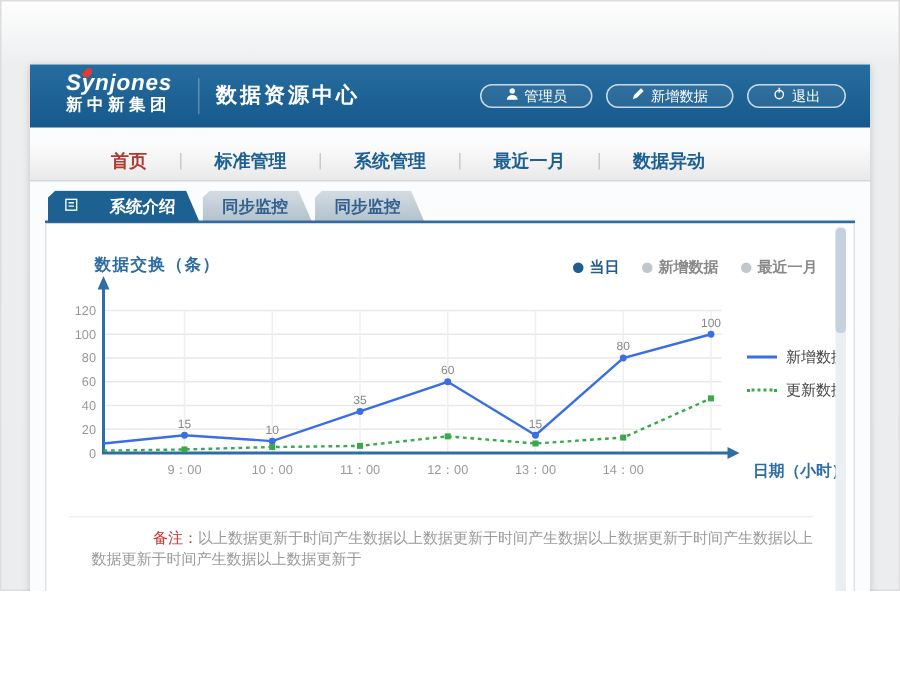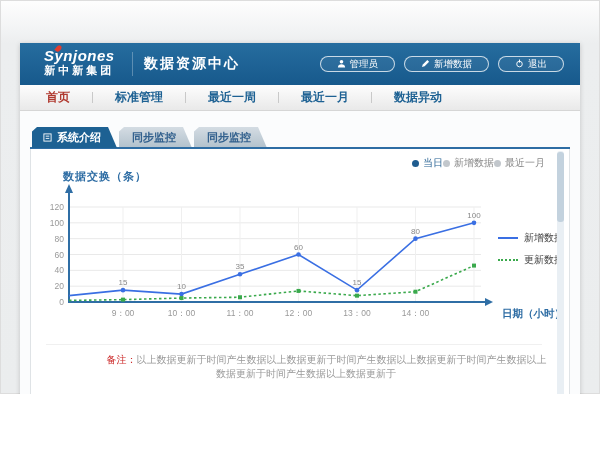--- a/index.html
+++ b/index.html
@@ -1,21 +1,21 @@
 <!DOCTYPE html>
 <html><head>
 <meta charset="utf-8">
 <style>
   * { margin:0; padding:0; box-sizing:border-box; }
   html,body { width:600px; height:450px; }
   body { font-family:"Liberation Sans","DejaVu Sans",sans-serif; }
 
   .stage { position:relative; width:600px; height:394px; overflow:hidden;
     background:linear-gradient(180deg,#fefefe 0,#f3f4f5 28px,#eceeef 43px,#ebedee 100%);
-    box-shadow:inset 0 0 0 1px #dddddd;text-align:center; }
+    box-shadow:inset 0 0 0 1px #dddddd; }
 
   .window { position:absolute; left:20px; top:43px; width:560px; height:377px;
     background:#fbfcfd; box-shadow:0 1px 5px rgba(0,0,0,.18); }
 
   
   .header { position:absolute; left:0; top:0; width:100%; height:42px;
     background:linear-gradient(180deg,#266d9f,#17598c); }
   .logo { position:absolute; left:24px; top:5px; color:#fff; line-height:1.05; }
   .logo-en { font-size:15px; font-weight:bold; font-style:italic; letter-spacing:.5px; position:relative; }
   .logo-flame { position:absolute; left:12px; top:-3px; width:5px; height:7px; background:#e23c2e;
@@ -23,41 +23,41 @@
   .logo-cn { font-size:11px; font-weight:bold; letter-spacing:3px; margin-top:1px; }
   .vsep { position:absolute; left:112px; top:9px; bottom:9px; width:1px; background:rgba(255,255,255,.28); }
   .app-title { position:absolute; left:124px; top:0; height:42px; display:flex; align-items:center;
     color:#fff; font-size:14px; font-weight:bold; letter-spacing:2px; }
   .user-actions { position:absolute; right:16px; top:0; height:42px; display:flex; align-items:center; gap:9px; }
   .pill { display:flex; align-items:center; gap:4px; height:16px; padding:0 16px;
     border:1px solid rgba(255,255,255,.75); border-radius:9px; color:#fff; font-size:9.5px;
     background:rgba(255,255,255,.06); cursor:pointer; white-space:nowrap; }
 
   
-  .nav { position:absolute; left:0; top:42px; width:100%; height:26px;
+  .nav { position:absolute; left:0; top:52px; width:100%; height:26px;
     background:linear-gradient(180deg,#fdfdfd,#e9e9e9); border-bottom:1px solid #d6d6d6;
-    display:flex; align-items:center; padding-left:4px; }
+    display:flex; align-items:center; padding-left:32px; }
   .nav-item { padding:0 22px; font-size:12px; font-weight:bold; color:#1d6193; cursor:pointer; }
   .nav-item.active { color:#b03a30; }
   .nav-sep { width:1px; height:11px; background:#c9c9c9; }
 
   
   .tabstrip { position:absolute; left:12px; top:84px; height:21px; display:flex; }
-  .tab { display:flex; align-items:center; gap:5px; height:21px; padding:0 16px 0 11px;
+  .tab { display:flex; align-items:center; gap:21px; height:21px; padding:0 16px 0 11px;
     font-size:11px; font-weight:bold; cursor:pointer;
     clip-path:polygon(0 100%,0 22%,5px 0,calc(100% - 9px) 0,100% 100%); }
   .tab.active { background:#1d6193; color:#fff; z-index:2; }
   .tab.inactive { background:linear-gradient(180deg,#d4dce3,#b2c1cc); color:#33618e; margin-left:2px;padding-left:13px; }
   .tab-underline { position:absolute; left:10px; top:104px; width:540px; height:2px; background:#2e6da4; }
 
   
   .panel { position:absolute; left:10px; top:106px; width:540px; height:269px;
     background:#fff; border:1px solid #dfe3e6; border-top:none; }
 
-  .periods { position:absolute; right:24px; top:7px; display:flex; gap:0; align-items:center; }
+  .periods { position:absolute; right:24px; top:22px; display:flex; gap:15px; align-items:center;font-weight:bold; }
   .period { display:flex; align-items:center; gap:4px; font-size:10px; color:#8a8a8a; cursor:pointer; }
   .period .dot { width:7px; height:7px; border-radius:50%; background:#c2c7cc; }
   .period.selected { color:#1f5c8f; }
   .period.selected .dot { background:#1f5c8f; }
 
   .y-title { position:absolute; left:32px; top:20px; font-size:11px; font-weight:bold; color:#2e6da4; letter-spacing:1px; }
   .x-title { position:absolute; left:471px; top:158px; font-size:10.5px; font-weight:bold; color:#2e6da4; }
 
   .chart-svg { position:absolute; left:10px; top:31px; }
 
@@ -118,21 +118,21 @@
           <span>退出</span>
         </div>
       </div>
     </div>
 
     <div class="nav">
       <div class="nav-item active">首页</div>
       <div class="nav-sep"></div>
       <div class="nav-item">标准管理</div>
       <div class="nav-sep"></div>
-      <div class="nav-item">最近一周</div>
+      <div class="nav-item">系统管理</div>
       <div class="nav-sep"></div>
       <div class="nav-item">最近一月</div>
       <div class="nav-sep"></div>
       <div class="nav-item">数据异动</div>
     </div>
 
     <div class="tabstrip">
       <div class="tab active">
         <span>
           <svg width="9" height="9" viewBox="0 0 10 10">

